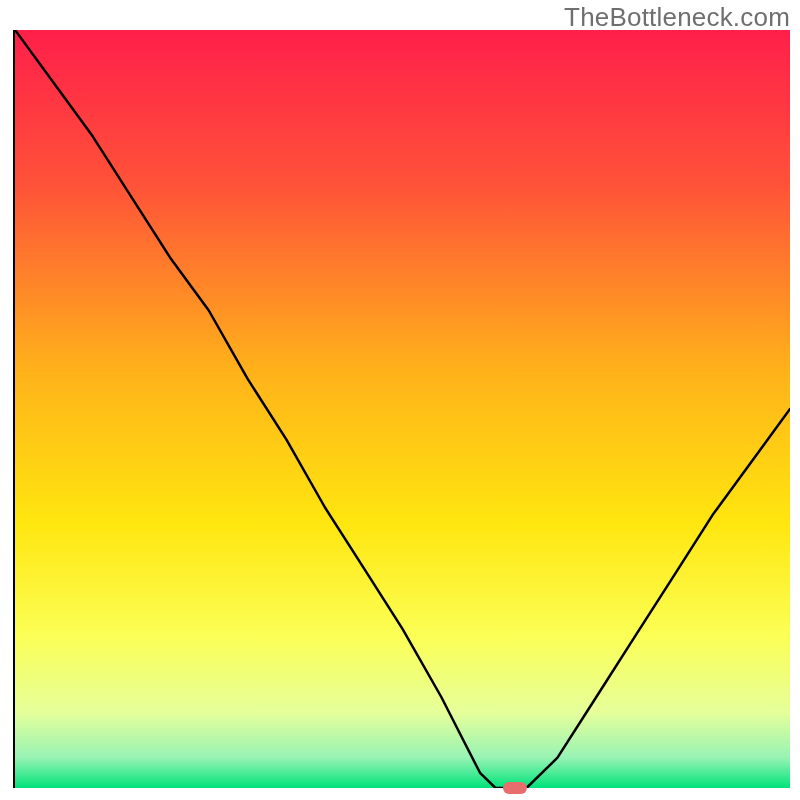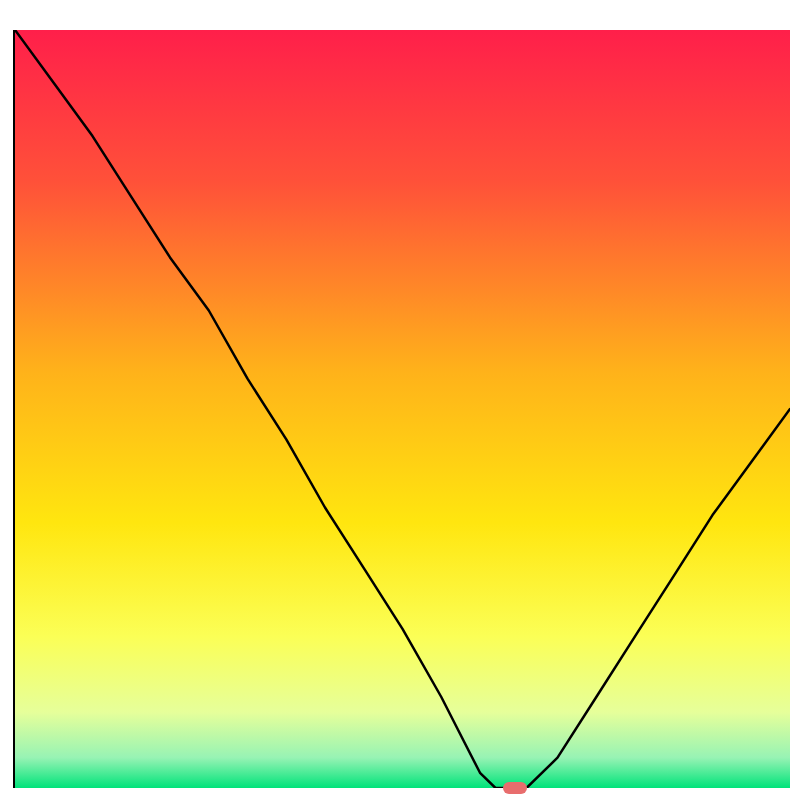--- a/index.html
+++ b/index.html
@@ -47,20 +47,21 @@
     width: 24px;
     height: 12px;
     background: #e86d6d;
     border-radius: 6px;
   }
 </style>
 </head>
 <body>
 
 <div class="frame">
+  <div class="watermark">TheBottleneck.com</div>
   <div class="plot">
     <svg class="bg" width="775" height="758">
       <defs>
         <linearGradient id="grad" x1="0" y1="0" x2="0" y2="1">
             <stop offset="0%" stop-color="#ff1f4a"></stop>
             <stop offset="20%" stop-color="#ff5139"></stop>
             <stop offset="45%" stop-color="#ffb21a"></stop>
             <stop offset="65%" stop-color="#ffe60f"></stop>
             <stop offset="80%" stop-color="#fbff56"></stop>
             <stop offset="90%" stop-color="#e6ff9a"></stop>

